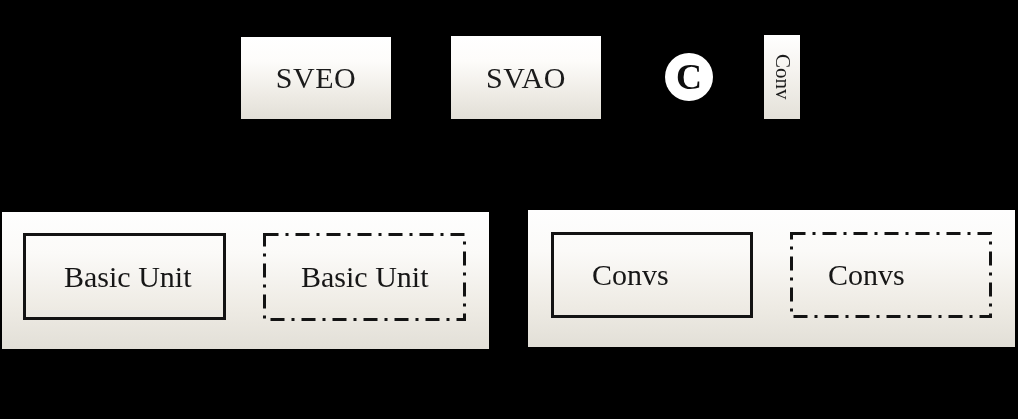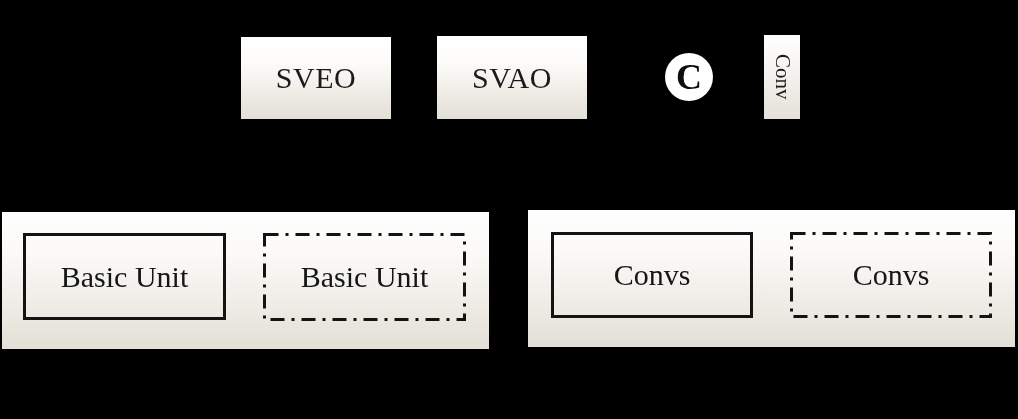--- a/index.html
+++ b/index.html
@@ -11,39 +11,39 @@
   .gbox{
     position:absolute;
     background:linear-gradient(180deg,#ffffff 0%,#fdfcfa 30%,#efece6 68%,#e2dfd7 100%);
     display:flex;align-items:center;justify-content:center;
     color:#1b1b1b;
   }
   .legend-box{font-size:30px;letter-spacing:0.5px;}
   .panel{position:absolute;
     background:linear-gradient(180deg,#fefefe 0%,#fbfaf8 30%,#eeebe4 70%,#e2dfd7 100%);}
   .inner{
-    position:absolute;display:flex;align-items:center;justify-content:center;
-    font-size:30px;color:#161616;box-sizing:border-box;background:transparent;
+    position:absolute;display:flex;align-items:center;
+    font-size:30px;color:#161616;box-sizing:border-box;background:transparent;padding-left:38px;
   }
   .inner.solid{border:3px solid #131313;}
   .inner .dd{position:absolute;left:0;top:0;width:100%;height:100%;}
   .inner .lbl{position:relative;z-index:1;}
   .circle{
     position:absolute;left:665px;top:53px;width:48px;height:48px;border-radius:50%;
     background:#ffffff;display:flex;align-items:center;justify-content:center;
     color:#0d0d0d;font-size:36px;font-weight:bold;
   }
   .vbox{
     position:absolute;left:764px;top:35px;width:36px;height:84px;
     background:linear-gradient(180deg,#ffffff 0%,#f6f4f0 40%,#e4e1d9 100%);
     display:flex;align-items:center;justify-content:center;
     writing-mode:vertical-rl;font-size:21px;color:#1b1b1b;
   }
   #sveo{left:241px;top:37px;width:150px;height:82px;}
-  #svao{left:437px;top:36px;width:150px;height:83px;}
+  #svao{left:451px;top:36px;width:150px;height:83px;}
   #panel-left{left:2px;top:212px;width:487px;height:137px;}
   #panel-right{left:528px;top:210px;width:487px;height:137px;}
   #bu-solid{left:21px;top:21px;width:203px;height:87px;}
   #bu-dash{left:261px;top:21px;width:203px;height:88px;}
   #cv-solid{left:23px;top:22px;width:202px;height:86px;}
   #cv-dash{left:262px;top:22px;width:202px;height:86px;}
 </style>
 </head>
 <body>
 

